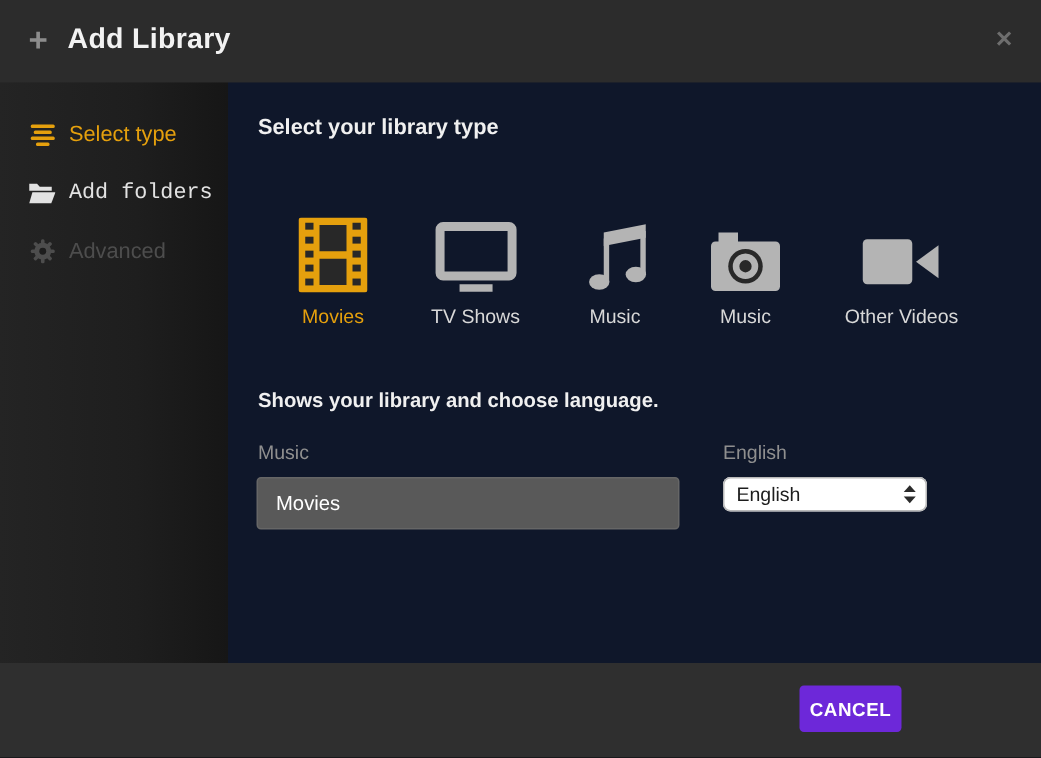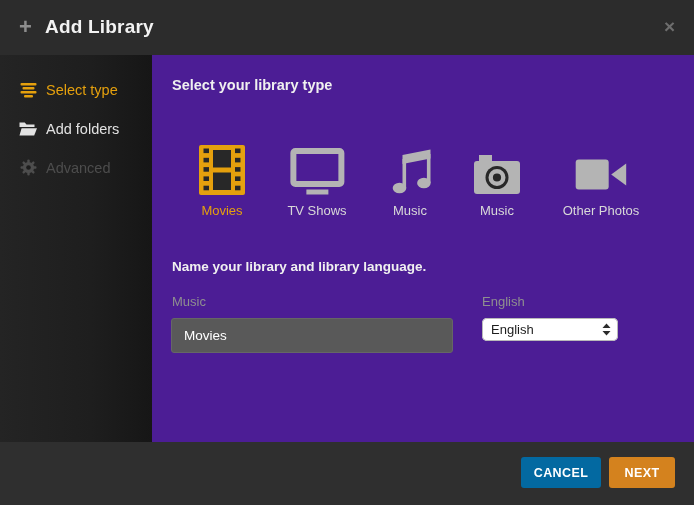--- a/index.html
+++ b/index.html
@@ -28,24 +28,24 @@
     position:absolute; top:55px; left:0; width:152px; bottom:63px;
     background:linear-gradient(90deg,#242424 0%,#1e1e1e 60%,#161616 100%);
     padding-top:15px;
   }
   .side .item {
     display:flex; align-items:center; gap:9px;
     padding:11px 0 11px 19px; font-size:14.5px; cursor:pointer;
   }
   .side .item .ic { width:18px; height:17px; display:inline-flex; align-items:center; justify-content:center; }
   .side .item.active   { color:#e5a00d; }
-  .side .item.normal   { color:#e2e2e2; }
+  .side .item.normal   { color:#e2e2e2;font-family:Liberation Mono, monospace; }
   .side .item.disabled { color:#4d4d4d; cursor:default; }
   
-  .main { position:absolute; top:55px; left:152px; right:0; bottom:63px; background:#4c1d95; }
+  .main { position:absolute; top:55px; left:152px; right:0; bottom:63px; background:#0f172a; }
   .sec-title {
     position:absolute; left:20px; top:22px; font-size:14.5px; font-weight:600; color:#f0f0f0;
   }
   .type-item { position:absolute; top:87px; transform:translateX(-50%); text-align:center; cursor:pointer; }
   .type-item .icon-box { height:53px; display:flex; align-items:flex-end; justify-content:center; }
   .type-item .tlabel { margin-top:8px; font-size:13px; color:#d8d8d8; white-space:nowrap; }
   .type-item.selected .tlabel { color:#e5a00d; }
   .name-title {
     position:absolute; left:20px; top:204px; font-size:13.5px; font-weight:600; color:#f0f0f0;
   }
@@ -64,21 +64,21 @@
     padding:0 7px 0 9px; cursor:pointer; box-shadow:inset 0 0 0 1px #b9b9b9;
   }
   .lang-select .val { flex:1; font-size:13px; color:#1d1d1d; }
   
   .ftr { position:absolute; left:0; right:0; bottom:0; height:63px; background:#2f2f2f; }
   .btn {
     position:absolute; top:15px; height:31px; border:none; border-radius:3px;
     color:#fff; font-size:12.5px; font-weight:bold; letter-spacing:.4px;
     font-family:"Liberation Sans", sans-serif; cursor:pointer;
   }
-  .btn-cancel { right:93px; width:80px; background:#0369a1; }
+  .btn-cancel { right:93px; width:68px; background:#6d28d9; }
   .btn-next   { right:19px; width:66px; background:#d4821e; }
 </style>
 </head>
 <body>
 
 <div class="app">
 
   <div class="hdr">
     <span class="plus">+</span>
     <span class="title">Add Library</span>
@@ -188,38 +188,37 @@
 
     <div class="type-item" style="left:449px">
       <div class="icon-box">
         <svg width="55" height="41" viewBox="0 0 55 41">
           <g fill="#b4b4b4">
             <rect x="2" y="5.5" width="33" height="30" rx="3"></rect>
             <polygon points="37.5,20.5 52.5,9.5 52.5,31.5"></polygon>
           </g>
         </svg>
       </div>
-      <div class="tlabel">Other Photos</div>
-    </div>
-
-    <div class="name-title">Name your library and library language.</div>
+      <div class="tlabel">Other Videos</div>
+    </div>
+
+    <div class="name-title">Shows your library and choose language.</div>
 
     <div class="fld-label lbl-name">Music</div>
     <input class="name-input" type="text" value="Movies" style="">
 
     <div class="fld-label lbl-lang">English</div>
     <div class="lang-select">
       <span class="val">English</span>
       <span style="display:inline-flex;">
         <svg width="9" height="13" viewBox="0 0 9 13" fill="#2b2b2b">
           <polygon points="4.5,0.5 8.5,5 0.5,5"></polygon>
           <polygon points="0.5,8 8.5,8 4.5,12.5"></polygon>
         </svg>
       </span>
     </div>
   </div>
 
   <div class="ftr">
     <button class="btn btn-cancel">CANCEL</button>
-    <button class="btn btn-next">NEXT</button>
   </div>
 
 </div>
 
 </body></html>

